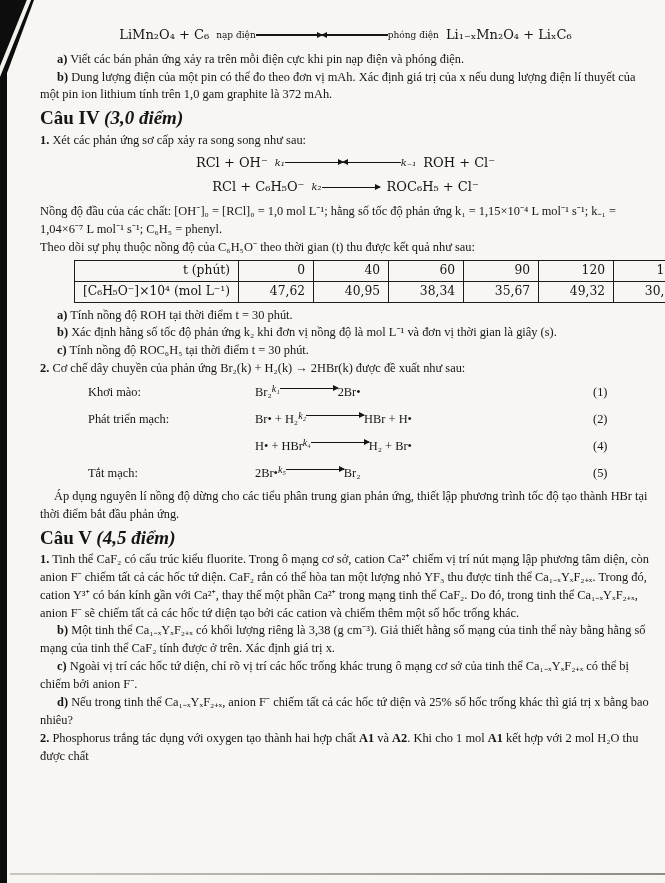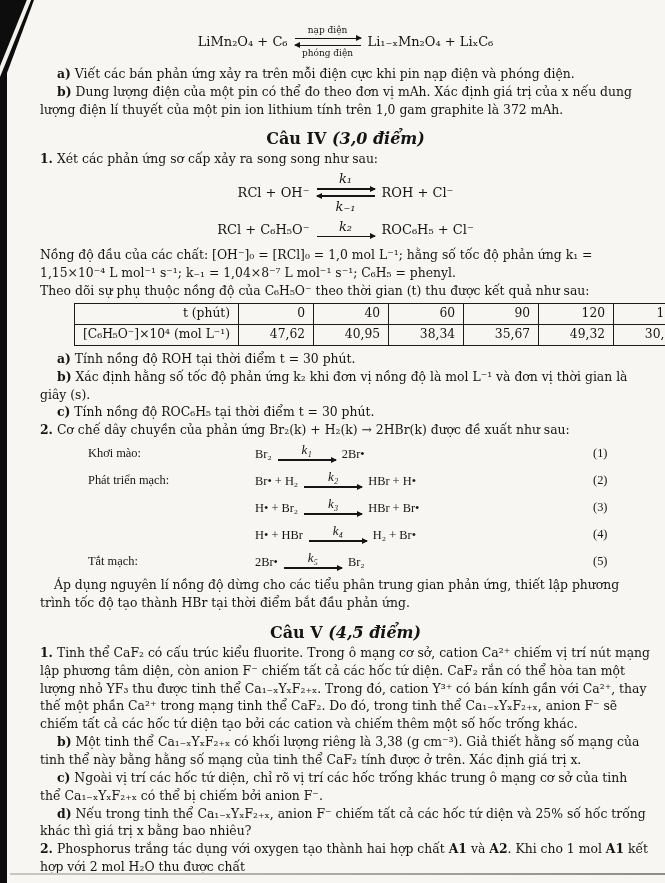--- a/index.html
+++ b/index.html
@@ -13,52 +13,52 @@
   
   .scan-left{position:absolute;top:0;left:0;width:7px;height:100%;background:#0d0d0d;z-index:5;}
   .scan-corner{position:absolute;top:0;left:0;width:34px;height:92px;background:#0d0d0d;
     clip-path:polygon(0 0,100% 0,0 100%);z-index:6;}
   .scan-corner-slash{position:absolute;top:-8px;left:10px;width:4px;height:100px;background:#f2f1ec;
     transform:rotate(22deg);z-index:7;}
   .scan-bottom{position:absolute;left:10px;right:0;bottom:8px;height:2px;
     background:linear-gradient(90deg,#c9c7c1,#8e8c86);z-index:5;}
   .page{position:relative;z-index:2;padding:22px 14px 18px 40px;}
 
-  p{margin:0;}
+  p{margin:0;font-family:Liberation Serif, serif;}
   .indent{text-indent:17px;}
   .indent-sm{text-indent:14px;}
-  .heading{font-weight:bold;font-size:16px;margin-top:9px;text-align:center;}
+  .heading{font-weight:bold;font-size:19px;}
   .heading .pts{font-style:italic;}
 
   
   .eq-line{display:flex;justify-content:center;align-items:center;gap:7px;margin:4px 0 6px;}
   .eq-part{white-space:nowrap;font-size:13px;}
-  .rxn{display:inline-flex;flex-direction:column;align-items:center;line-height:1;}
+  .rxn{display:inline-flex;flex-direction:row;align-items:center;line-height:1;}
   .rxn-lbl{font-size:9px;line-height:1.05;}
-  .rxn-lbl.it{font-style:italic;font-size:13px;}
+  .rxn-lbl.it{font-style:italic;font-size:10px;}
   .arrow{display:block;position:relative;width:66px;height:2px;margin:2.5px 0;}
   .arrow::before{content:"";position:absolute;left:0;right:0;top:0;height:1.3px;background:#151515;}
   .arrow-r::after{content:"";position:absolute;right:-1px;top:-2.8px;
     border-top:3.4px solid transparent;border-bottom:3.4px solid transparent;border-left:6.5px solid #151515;}
   .arrow-l::after{content:"";position:absolute;left:-1px;top:-2.8px;
     border-top:3.4px solid transparent;border-bottom:3.4px solid transparent;border-right:6.5px solid #151515;}
   .arrow-sm{width:58px;}
 
   
   .data-table{border-collapse:collapse;margin:3px 0 4px 34px;}
   .data-table td{border:1.3px solid #1c1c1c;padding:0 8px;text-align:right;
     font-size:12.3px;height:20px;white-space:nowrap;}
   .data-table td.lead{width:200px;}
   .data-table td.val{min-width:58px;}
 
   
   .mech{margin:1px 0;}
   .mech-row{display:grid;grid-template-columns:215px 1fr 58px;align-items:center;min-height:27px;font-family:Liberation Serif, serif;}
   .mech-label{padding-left:48px;}
-  .mech-eq{display:flex;align-items:flex-end;gap:6px;}
+  .mech-eq{display:flex;align-items:flex-start;}
   .mech-num{text-align:left;}
 </style>
 </head>
 <body>
 
 <div class="scan-left"></div>
 <div class="scan-corner"></div>
 <div class="scan-corner-slash"></div>
 <div class="scan-bottom"></div>
 
@@ -94,21 +94,21 @@
 
   <div class="eq-line">
     <span class="eq-part">RCl + C₆H₅O⁻</span>
     <span class="rxn">
       <span class="rxn-lbl it">k₂</span>
       <span class="arrow arrow-sm arrow-r"></span>
     </span>
     <span class="eq-part">ROC₆H₅ + Cl⁻</span>
   </div>
 
-  <p>Nồng độ đầu của các chất: [OH⁻]₀ = [RCl]₀ = 1,0 mol L⁻¹; hằng số tốc độ phản ứng k₁ = 1,15×10⁻⁴ L mol⁻¹ s⁻¹; k₋₁ = 1,04×8⁻⁷ L mol⁻¹ s⁻¹; C₆H₅ = phenyl.</p>
+  <p>Nồng độ đầu của các chất: [OH⁻]₀ = [RCl]₀ = 1,0 mol L⁻¹; hằng số tốc độ phản ứng k₁ = 1,15×10⁻⁴ L mol⁻¹ s⁻¹; k₋₁ = 1,04×6⁻⁷ L mol⁻¹ s⁻¹; C₆H₅ = phenyl.</p>
   <p>Theo dõi sự phụ thuộc nồng độ của C₆H₅O⁻ theo thời gian (t) thu được kết quả như sau:</p>
 
   <table class="data-table">
     <tbody>
       <tr>
         <td class="lead">t (phút)</td>
         <td class="val">0</td>
         <td class="val">40</td>
         <td class="val">60</td>
         <td class="val">90</td>
@@ -153,32 +153,20 @@
           <span class="rxn-lbl it">k₂</span>
           <span class="arrow arrow-sm arrow-r"></span>
         </span>
         <span>HBr + H•</span>
       </span>
       <span class="mech-num">(2)</span>
     </div>
     <div class="mech-row">
       <span class="mech-label"></span>
       <span class="mech-eq">
-        <span>H• + Br₂</span>
-        <span class="rxn">
-          <span class="rxn-lbl it">k₃</span>
-          <span class="arrow arrow-sm arrow-r"></span>
-        </span>
-        <span>HBr + Br•</span>
-      </span>
-      <span class="mech-num">(3)</span>
-    </div>
-    <div class="mech-row">
-      <span class="mech-label"></span>
-      <span class="mech-eq">
         <span>H• + HBr</span>
         <span class="rxn">
           <span class="rxn-lbl it">k₄</span>
           <span class="arrow arrow-sm arrow-r"></span>
         </span>
         <span>H₂ + Br•</span>
       </span>
       <span class="mech-num">(4)</span>
     </div>
     <div class="mech-row">

